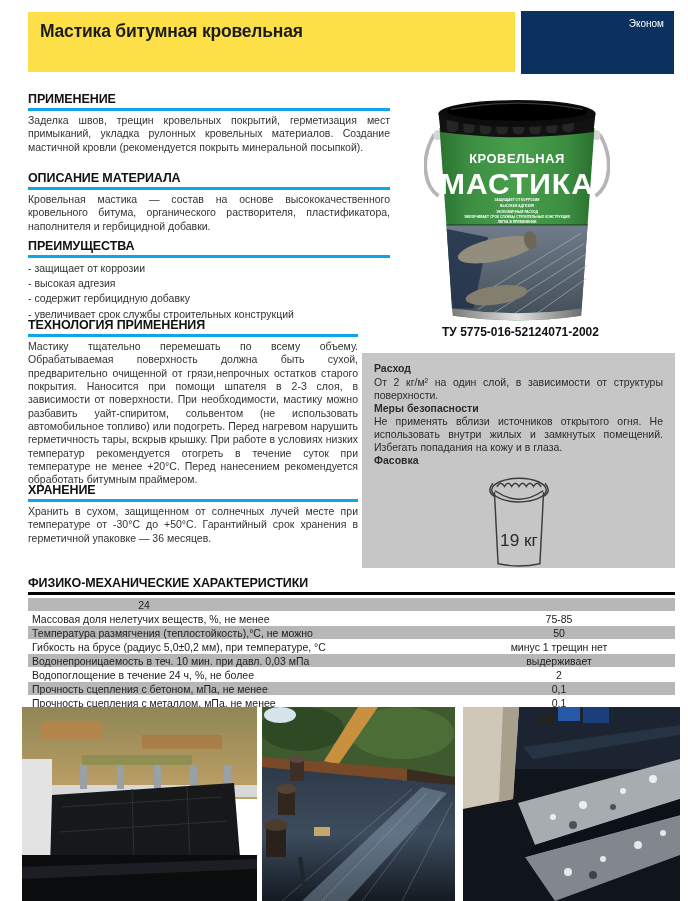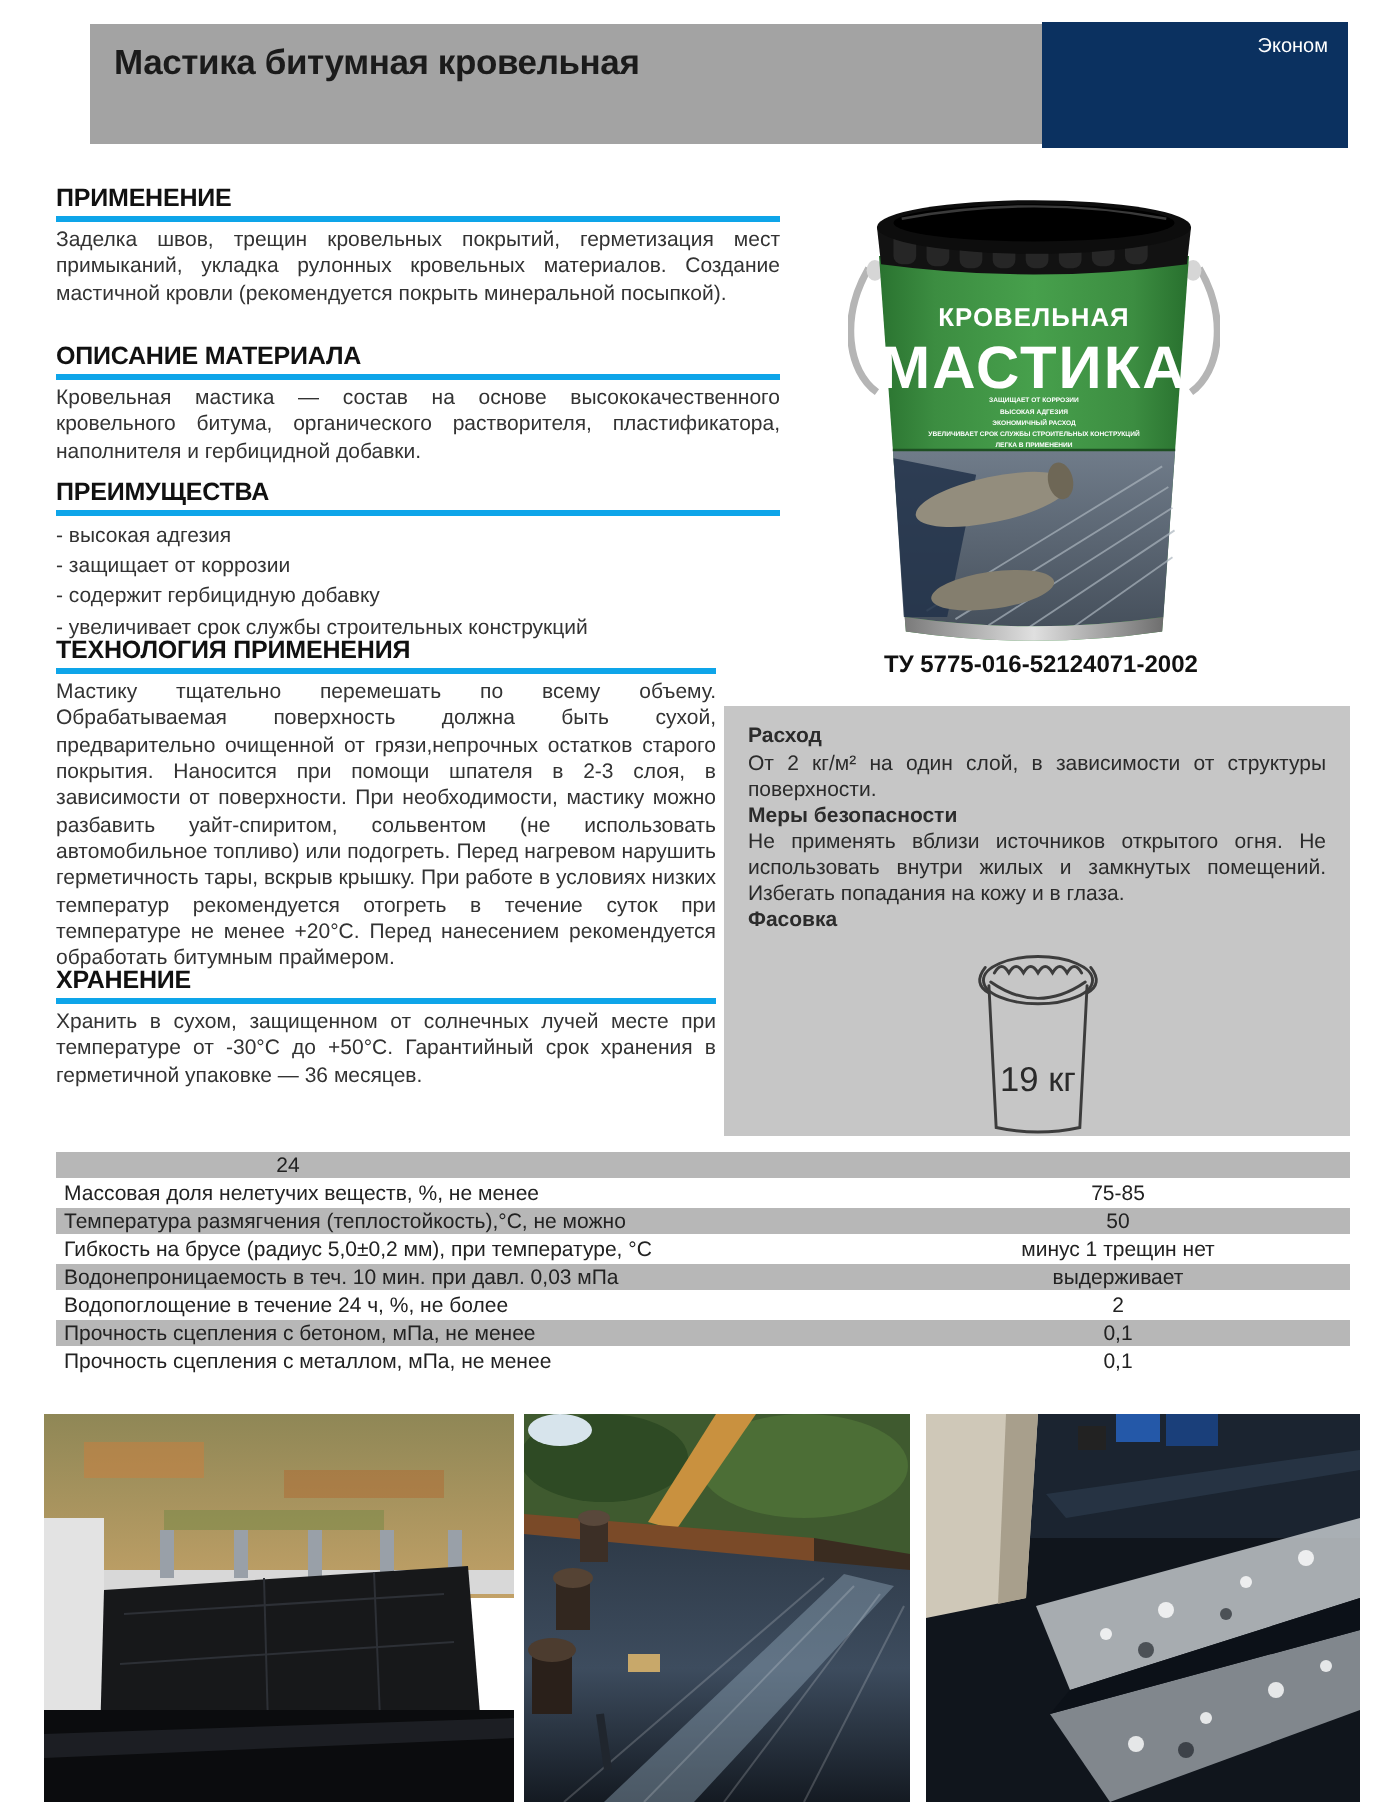--- a/index.html
+++ b/index.html
@@ -1,21 +1,21 @@
 <!DOCTYPE html>
 <html lang="ru"><head>
 <meta charset="utf-8">
 <style>
   html,body{margin:0;padding:0;}
   body{
     width:688px;height:901px;position:relative;overflow:hidden;
     background:#ffffff;font-family:"Liberation Sans",sans-serif;
   }
   
-  .header-bar{position:absolute;left:45px;top:12px;width:487px;height:60px;background:#a3a3a3;}
+  .header-bar{position:absolute;left:28px;top:12px;width:487px;height:60px;background:#fde047;}
   .header-bar h1{margin:0;padding:10px 0 0 12px;font-size:17.5px;line-height:1.1;
     font-weight:bold;color:#1b1b1b;letter-spacing:-0.2px;}
   .badge{position:absolute;left:521px;top:11px;width:153px;height:63px;background:#0b3160;
     box-sizing:border-box;padding:7px 10px 0 0;text-align:right;color:#ffffff;font-size:10px;}
   
   .sec{position:absolute;left:28px;width:362px;}
   .sec h2{margin:0 0 3px 0;font-size:12.5px;font-weight:bold;color:#111;
     border-bottom:3px solid #0ea5e9;padding-bottom:2px;letter-spacing:-0.1px;}
   .sec .body{margin:0;font-size:10.5px;line-height:1.27;color:#333;text-align:justify;}
   .adv-line{font-size:10.5px;line-height:1.45;color:#333;}
@@ -62,22 +62,22 @@
   <p class="body">Заделка швов, трещин кровельных покрытий, герметизация мест примыканий, укладка рулонных кровельных материалов. Создание мастичной кровли (рекомендуется покрыть минеральной посыпкой).</p>
 </section>
 
 <section class="sec" id="sec-description">
   <h2>ОПИСАНИЕ МАТЕРИАЛА</h2>
   <p class="body">Кровельная мастика — состав на основе высококачественного кровельного битума, органического растворителя, пластификатора, наполнителя и гербицидной добавки.</p>
 </section>
 
 <section class="sec" id="sec-advantages">
   <h2>ПРЕИМУЩЕСТВА</h2>
+  <div class="adv-line">- защищает от коррозии</div>
   <div class="adv-line">- высокая адгезия</div>
-  <div class="adv-line">- защищает от коррозии</div>
   <div class="adv-line">- содержит гербицидную добавку</div>
   <div class="adv-line">- увеличивает срок службы строительных конструкций</div>
 </section>
 
 <section class="sec" id="sec-technology">
   <h2>ТЕХНОЛОГИЯ ПРИМЕНЕНИЯ</h2>
   <p class="body">Мастику тщательно перемешать по всему объему. Обрабатываемая поверхность должна быть сухой, предварительно очищенной от грязи,непрочных остатков старого покрытия. Наносится при помощи шпателя в 2-3 слоя, в зависимости от поверхности. При необходимости, мастику можно разбавить уайт-спиритом, сольвентом (не использовать автомобильное топливо) или подогреть. Перед нагревом нарушить герметичность тары, вскрыв крышку. При работе в условиях низких температур рекомендуется отогреть в течение суток при температуре не менее +20°С. Перед нанесением рекомендуется обработать битумным праймером.</p>
 </section>
 
 <section class="sec" id="sec-storage">
@@ -179,20 +179,21 @@
       <path d="M 24,22 Q 50,40 76,22"></path>
       <path d="M 26,17 q 4,-7 8,0 q 4,-7 8,0 q 4,-7 8,0 q 4,-7 8,0 q 4,-7 8,0 q 4,-7 8,0"></path>
       <path d="M 21,14 q -7,9 2,14"></path>
       <path d="M 79,14 q 7,9 -2,14"></path>
     </g>
     <text x="50" y="82" text-anchor="middle" font-family="Liberation Sans, sans-serif" font-size="19" fill="#2a2a2a">19 кг</text>
   </svg>
 </div>
 
 <div class="table-wrap">
+  <div class="table-title">ФИЗИКО-МЕХАНИЧЕСКИЕ ХАРАКТЕРИСТИКИ</div>
   <div class="t-row alt">
     <div class="t-value">24</div>
   </div>
   <div class="t-row">
     <div class="t-label">Массовая доля нелетучих веществ, %,  не менее</div>
     <div class="t-value">75-85</div>
   </div>
   <div class="t-row alt">
     <div class="t-label">Температура размягчения (теплостойкость),°С, не можно</div>
     <div class="t-value">50</div>

